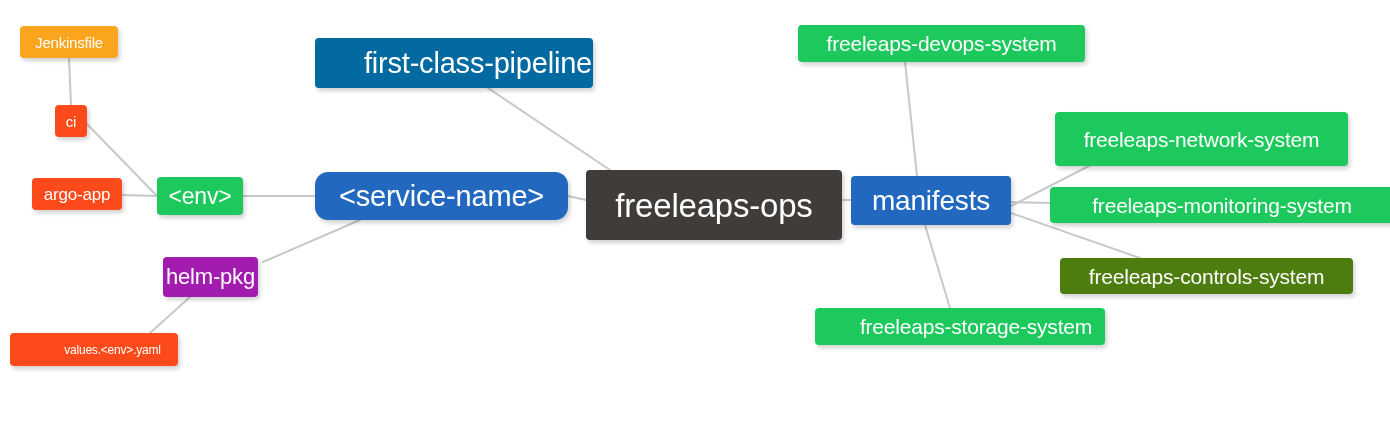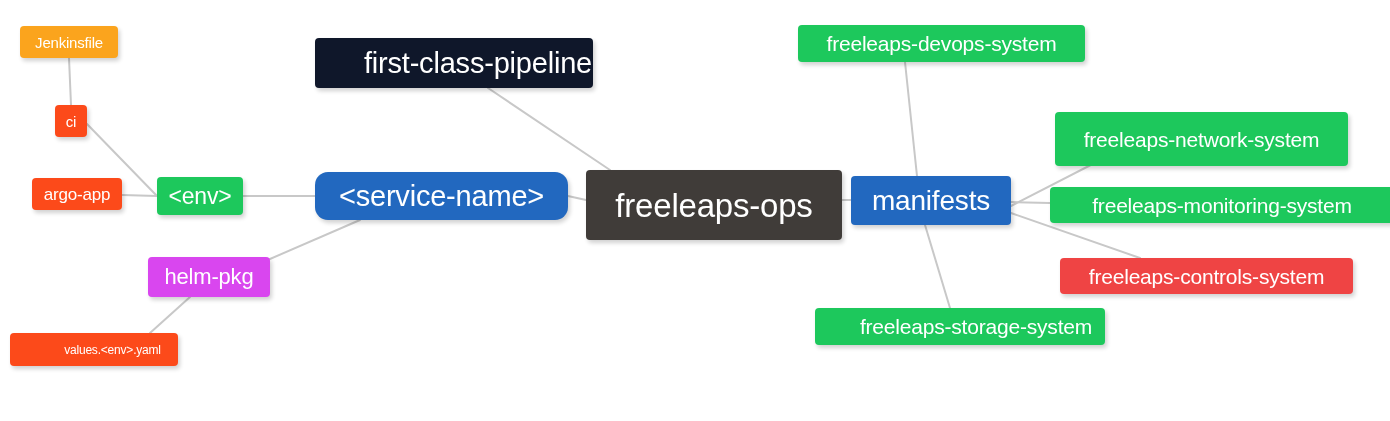--- a/index.html
+++ b/index.html
@@ -74,47 +74,47 @@
       </div>
       <div class="node" style="left: 55px; top: 105px; width: 32px; height: 32px; background: rgb(252, 74, 26); color: rgb(255, 255, 255); font-size: 15px;">
         <span class="node-label">ci</span>
       </div>
       <div class="node" style="left: 32px; top: 178px; width: 90px; height: 32px; background: rgb(252, 74, 26); color: rgb(255, 255, 255); font-size: 17px;">
         <span class="node-label">argo-app</span>
       </div>
       <div class="node" style="left: 157px; top: 177px; width: 86px; height: 38px; background: rgb(29, 200, 92); color: rgb(255, 255, 255); font-size: 23px;">
         <span class="node-label">&lt;env&gt;</span>
       </div>
-      <div class="node" style="left: 148px; top: 257px; width: 122px; height: 40px; background: #d946ef; color: rgb(255, 255, 255); font-size: 22px;">
+      <div class="node" style="left: 163px; top: 257px; width: 95px; height: 40px; background: #a21caf; color: rgb(255, 255, 255); font-size: 22px;">
         <span class="node-label">helm-pkg</span>
       </div>
       <div class="node" style="left: 10px; top: 333px; width: 168px; height: 33px; background: rgb(252, 74, 26); color: rgb(255, 255, 255); font-size: 12px; padding-left: 37px;">
         <span class="node-label">values.&lt;env&gt;.yaml</span>
       </div>
-      <div class="node" style="left: 315px; top: 38px; width: 278px; height: 50px; background: #0f172a; color: rgb(255, 255, 255); font-size: 29px; padding-left: 48px;">
+      <div class="node" style="left: 315px; top: 38px; width: 278px; height: 50px; background: #0369a1; color: rgb(255, 255, 255); font-size: 29px; padding-left: 48px;">
         <span class="node-label">first-class-pipeline</span>
       </div>
       <div class="node" style="left: 315px; top: 172px; width: 253px; height: 48px; background: rgb(34, 104, 191); color: rgb(255, 255, 255); font-size: 29px; border-radius: 13px;">
         <span class="node-label">&lt;service-name&gt;</span>
       </div>
       <div class="node" style="left: 586px; top: 170px; width: 256px; height: 70px; background: rgb(64, 60, 57); color: rgb(255, 255, 255); font-size: 33px;">
         <span class="node-label">freeleaps-ops</span>
       </div>
       <div class="node" style="left: 851px; top: 176px; width: 160px; height: 49px; background: rgb(34, 104, 191); color: rgb(255, 255, 255); font-size: 28px;">
         <span class="node-label">manifests</span>
       </div>
       <div class="node" style="left: 798px; top: 25px; width: 287px; height: 37px; background: rgb(29, 200, 92); color: rgb(255, 255, 255); font-size: 21px;">
         <span class="node-label">freeleaps-devops-system</span>
       </div>
       <div class="node" style="left: 1055px; top: 112px; width: 293px; height: 54px; background: rgb(29, 200, 92); color: rgb(255, 255, 255); font-size: 21px;">
         <span class="node-label">freeleaps-network-system</span>
       </div>
       <div class="node" style="left: 1050px; top: 187px; width: 344px; height: 36px; background: rgb(29, 200, 92); color: rgb(255, 255, 255); font-size: 21px;">
         <span class="node-label">freeleaps-monitoring-system</span>
       </div>
-      <div class="node" style="left: 1060px; top: 258px; width: 293px; height: 36px; background: #ef4444; color: rgb(255, 255, 255); font-size: 21px;">
+      <div class="node" style="left: 1060px; top: 258px; width: 293px; height: 36px; background: #4d7c0f; color: rgb(255, 255, 255); font-size: 21px;">
         <span class="node-label">freeleaps-controls-system</span>
       </div>
       <div class="node" style="left: 815px; top: 308px; width: 290px; height: 37px; background: rgb(29, 200, 92); color: rgb(255, 255, 255); font-size: 21px; padding-left: 32px;">
         <span class="node-label">freeleaps-storage-system</span>
       </div>
     </div>
 </div>
 
 </body></html>

